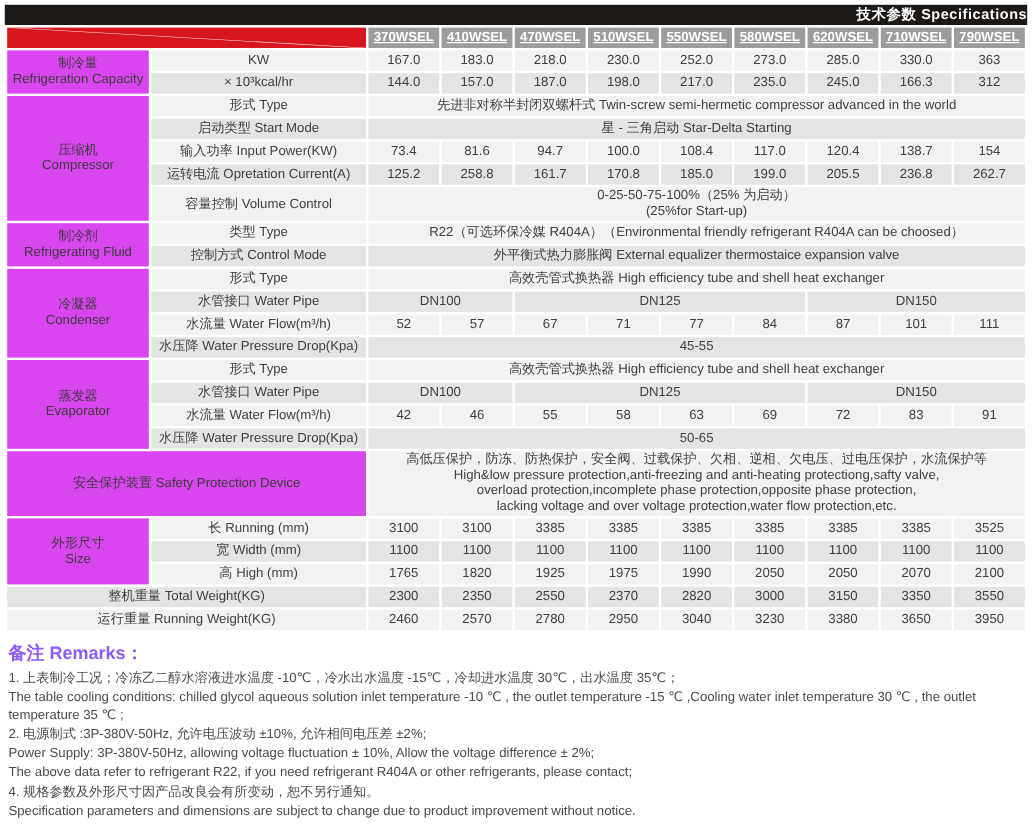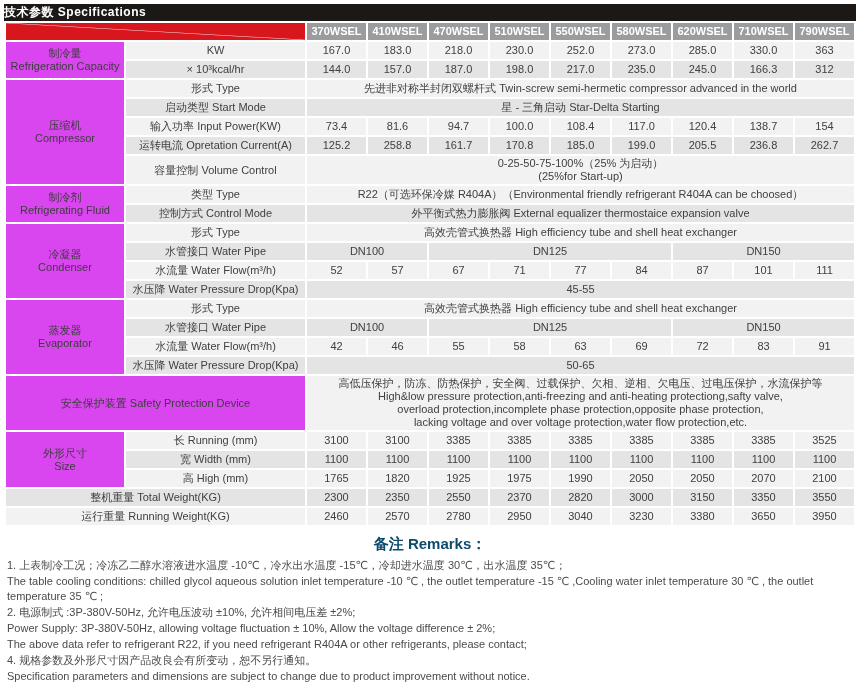--- a/index.html
+++ b/index.html
@@ -1,51 +1,51 @@
 <!DOCTYPE html>
 <html><head>
 <meta charset="utf-8">
 <style>
   html,body { margin:0; padding:0; background:#ffffff; }
   body { width:860px; height:695px; font-family:"Liberation Sans","DejaVu Sans",sans-serif; color:#404040; }
   .page { padding:4px 4px 0 4px; }
 
   .title-bar {
-    background:#1b1816; color:#ffffff; text-align:left;
+    background:#1b1816; color:#ffffff; text-align:right;
     font-size:12px; font-weight:bold; height:17px; line-height:17px;
     letter-spacing:.5px;
   }
 
   table.spec {
     width:852px; table-layout:fixed;
     border-collapse:separate; border-spacing:2px;
     background:#ffffff; margin-top:0px;
     font-size:11px;
   }
   table.spec td { text-align:center; vertical-align:middle; padding:1px 2px; height:15px; line-height:13px; white-space:pre-line; overflow:hidden; }
 
   td.hd-red {
     background:#d7161e; color:#ffffff; position:relative; height:30px;
     font-size:12px; font-weight:bold;
   }
   td.hd-red .param { position:absolute; left:7px; bottom:3px; }
   td.hd-red .model { position:absolute; right:7px; top:4px; }
   td.hd-red svg { position:absolute; inset:0; width:100%; height:100%; }
 
-  td.hd-model { background:#9b9c9d; color:#ffffff; font-weight:bold; font-size:11px; height:30px; }
+  td.hd-model { background:#9b9c9d; color:#ffffff; font-weight:bold; font-size:11px; height:30px;text-decoration:underline; }
 
   td.cat  { background:#d946ef; color:#3d3d3d; line-height:14px; }
   td.shade0 { background:#f2f2f3; }
   td.shade1 { background:#e4e4e5; }
   td.lbl { }
   td.val { }
   td.multiline { line-height:14px; }
 
   .remarks { padding:6px 3px 0 3px; }
-  .remarks h2 { margin:2px 0 4px 0; font-size:15px; color:#0c4a6e; font-weight:bold;text-align:center; }
+  .remarks h2 { margin:2px 0 4px 0; font-size:15px; color:#8b5cf6; font-weight:bold; }
   .remarks p { margin:0 0 1px 0; font-size:11px; line-height:15px; color:#4b4b4b; }
 </style>
 </head>
 <body>
 
 <div class="page">
   <div class="title-bar">技术参数 Specifications</div>
 
   <table class="spec" id="spec-table">
     <colgroup>

